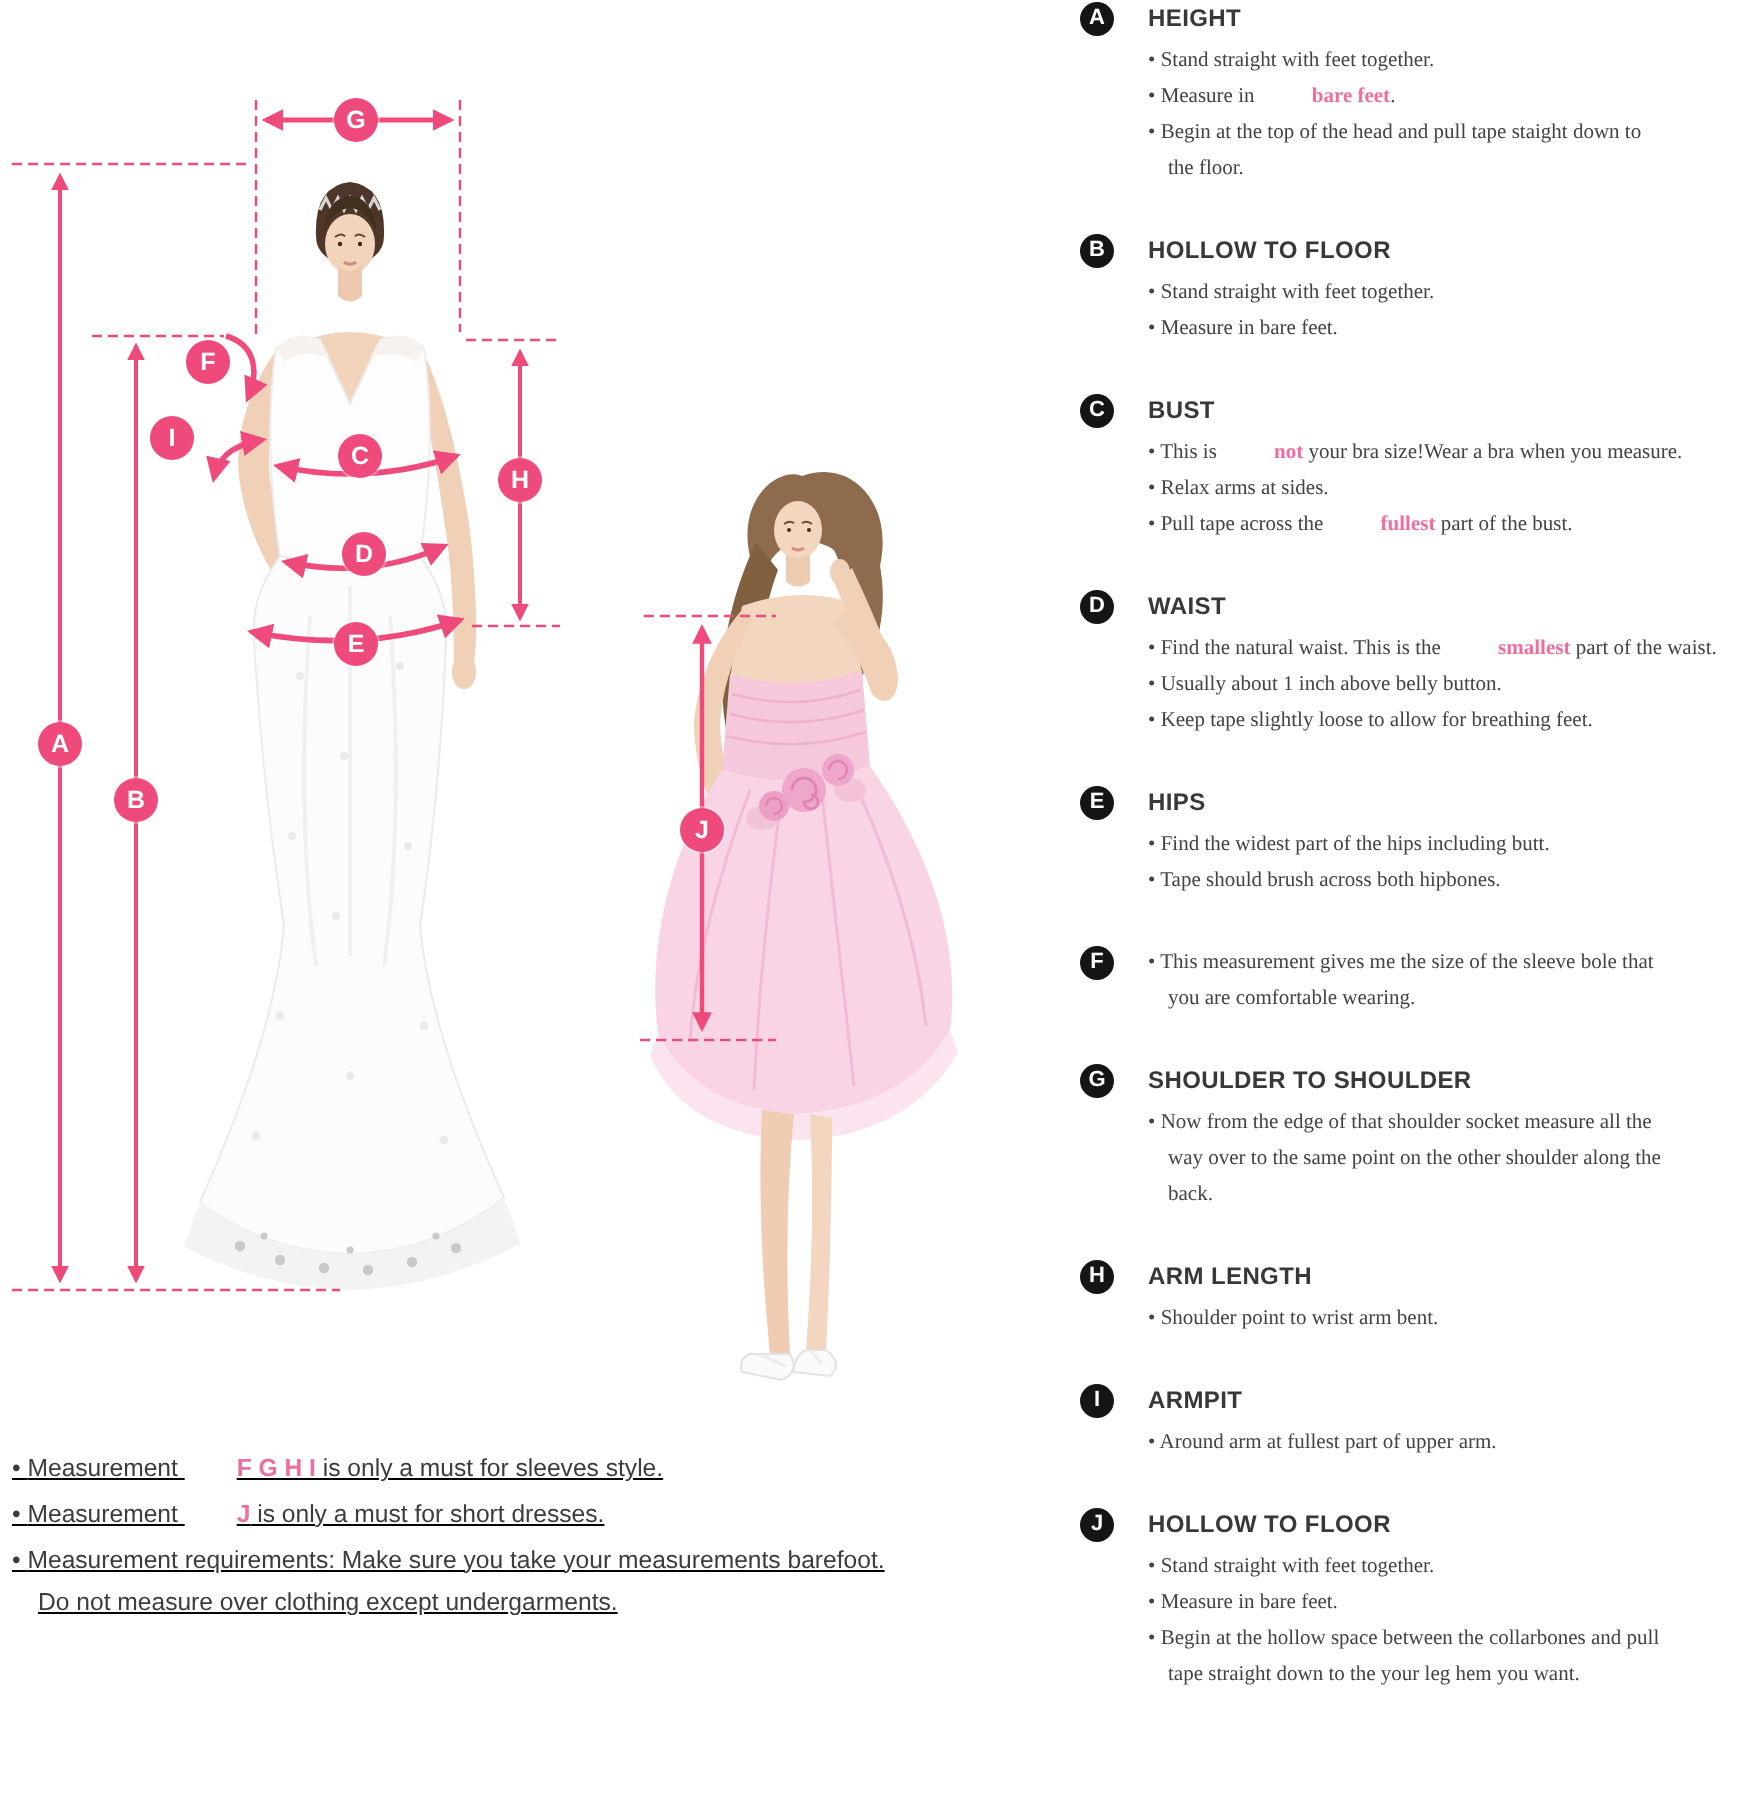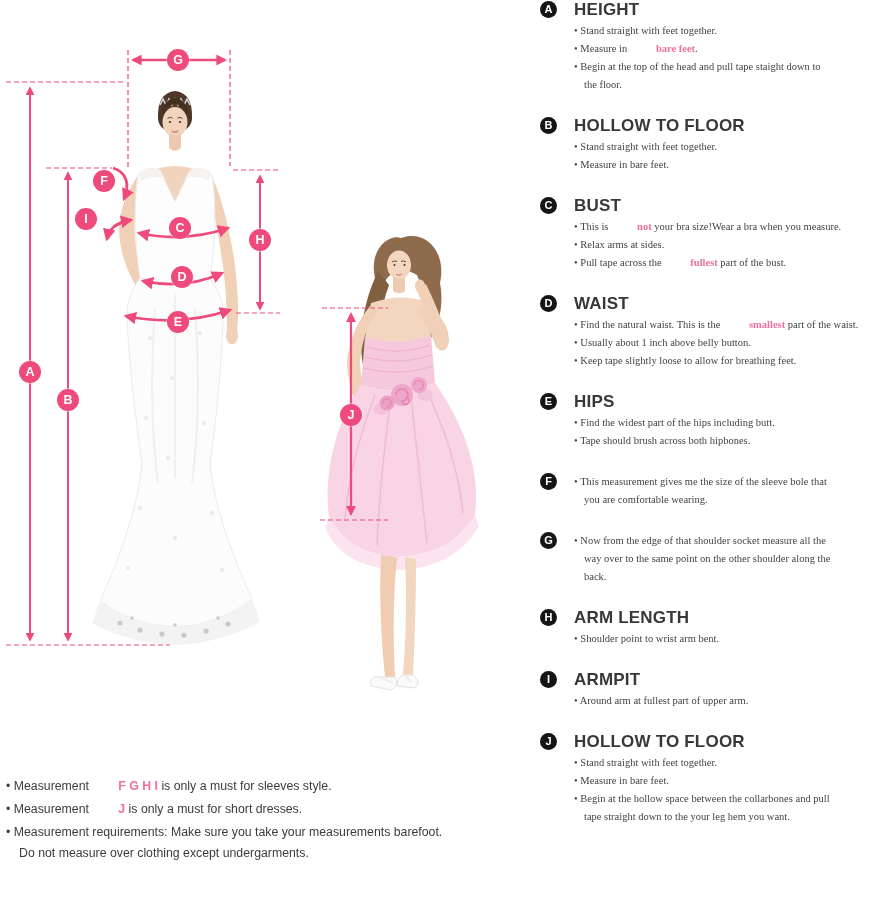--- a/index.html
+++ b/index.html
@@ -26,32 +26,32 @@
   }
 
   
   .instructions{position:absolute;left:540px;top:1px;width:332px;}
   .section{position:relative;padding-left:34px;margin-bottom:23px;}
   .badge{
     position:absolute;left:0;top:0;width:17px;height:17px;border-radius:50%;
     background:var(--badge);color:#fff;font-size:11px;font-weight:bold;
     line-height:17px;text-align:center;
   }
-  .sec-title{font-size:17px;font-weight:bold;color:#383838;line-height:17px;
+  .sec-title{font-size:12px;font-weight:bold;color:#383838;line-height:17px;
     letter-spacing:.2px;margin-bottom:4px;}
   .bullets{list-style:none;font-family:Liberation Serif, serif;}
   .bullets li{
     font-size:10.5px;color:#434343;line-height:18px;white-space:pre-line;
     padding-left:10px;text-indent:-10px;
   }
   .bullets li::before{content:"\2022  ";}
   .hl{color:var(--hl);font-weight:bold;padding-left:26px;}
 
   
-  .notes{position:absolute;left:6px;top:776px;width:470px;}
+  .notes{position:absolute;left:6px;top:724px;width:470px;text-decoration:underline;}
   .note{
     font-size:12.3px;color:#3c3c3c;line-height:21.8px;white-space:pre-line;
     padding-left:13px;text-indent:-13px;margin-bottom:1px;
   }
   .note::before{content:"\2022  ";}
   .note .hl{font-weight:bold;}
 </style>
 </head>
 <body>
 
@@ -253,20 +253,21 @@
       </div>
       <div class="section">
         <span class="badge">F</span>
         <ul class="bullets">
           <li><span>This measurement gives me the size of the sleeve bole that
 you are comfortable wearing.</span></li>
         </ul>
       </div>
       <div class="section">
         <span class="badge">G</span>
+        <div class="sec-title">SHOULDER TO SHOULDER</div>
         <ul class="bullets">
           <li><span>Now from the edge of that shoulder socket measure all the
 way over to the same point on the other shoulder along the
 back.</span></li>
         </ul>
       </div>
       <div class="section">
         <span class="badge">H</span>
         <div class="sec-title">ARM LENGTH</div>
         <ul class="bullets">

